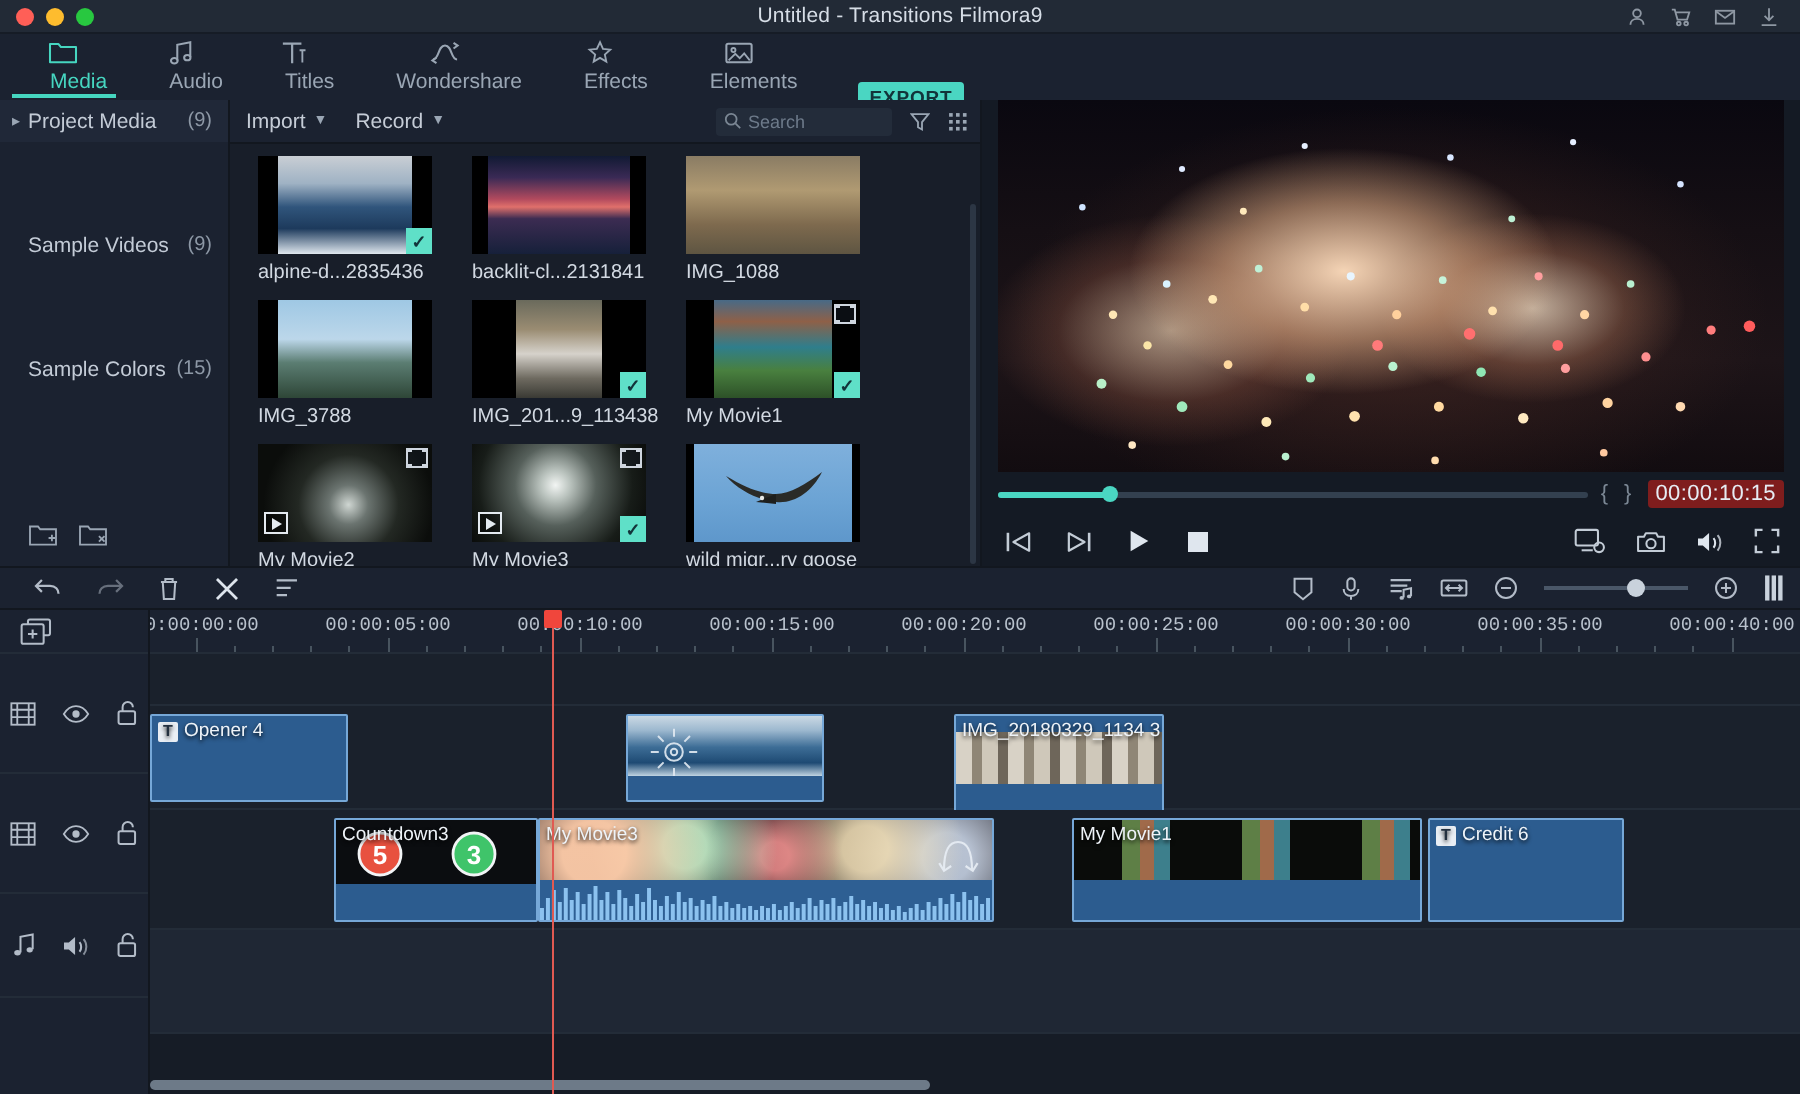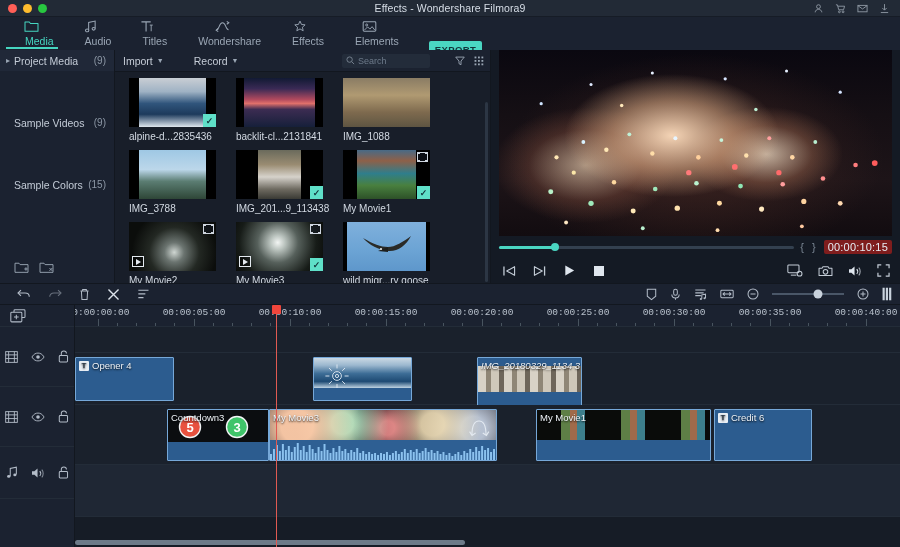--- a/index.html
+++ b/index.html
@@ -62,21 +62,21 @@
   }
   .tree-item .caret{ width:8px; font-size:8px; color:#9aa6b4; }
   .tree-item .nm{ flex:1; white-space:nowrap; overflow:hidden; }
   .tree-item .ct{ color:#8d98a6; font-size:10px; }
   .tree-item.sub{ padding-left:14px;margin-top:41px; }
   .lib-bottom{ margin-top:auto; height:32px; display:flex; align-items:center; gap:10px; padding-left:14px; }
 
   
   .medialib{ flex:1; background:#181e29; display:flex; flex-direction:column; position:relative; min-width:0; }
   .media-toolbar{
-    height:22px; display:flex; align-items:center; gap:16px; padding:0 6px 0 8px;
+    height:22px; display:flex; align-items:center; gap:0; padding:0 6px 0 8px;
     background:#1b2230; border-bottom:1px solid #12171f; flex:0 0 22px;
   }
   .mt-btn{ display:flex; align-items:center; gap:4px; font-size:10.5px; color:#c5ccd6; margin-right:14px; cursor:pointer; }
   .mt-btn .chev{ font-size:7px; color:#9aa6b4; }
   .search-box{
     margin-left:auto; width:88px; height:14px; background:#232c3a; border-radius:2px;
     display:flex; align-items:center; gap:3px; padding:0 4px; cursor:text;
   }
   .search-box .ph{ font-size:9px; color:#6d7a8a; }
   .mt-icons{ display:flex; gap:9px; margin-left:9px; align-items:center; }
@@ -197,21 +197,21 @@
 <body>
 
 <div class="app">
 
   <div class="titlebar">
     <div class="traffic">
       <span class="dot r"></span>
       <span class="dot y"></span>
       <span class="dot g"></span>
     </div>
-    <div class="title-text">Effects - Wondershare Filmora9</div>
+    <div class="title-text">Untitled - Transitions Filmora9</div>
     <div class="title-icons">
       <span class="ic">
         <svg width="11" height="11" viewBox="0 0 12 12">
             <circle cx="6" cy="4" r="2.1" fill="none" stroke="#b8c2cd" stroke-width="1"></circle>
             <path d="M2.4 10.2c0-2 1.6-3.2 3.6-3.2s3.6 1.2 3.6 3.2" fill="none" stroke="#b8c2cd" stroke-width="1"></path>
           </svg>
       </span>
       <span class="ic">
         <svg width="11" height="11" viewBox="0 0 12 12">
             <path d="M1 2h1.6l1.5 5.4h5.2l1.2-3.9H3.3" fill="none" stroke="#b8c2cd" stroke-width="1"></path>
@@ -817,21 +817,21 @@
           <div class="filmstrip" style="height:30px;background:linear-gradient(180deg,#cbd9e4 0%,#9cb8cf 24%,#3d6d96 52%,#1e4a73 78%,#bfd3e2 100%);"></div>
           <svg style="position:absolute;left:6px;top:4px;" width="34" height="28" viewBox="0 0 34 28">
             <g stroke="#dfe8f1" stroke-width="1" fill="none" opacity=".92">
               <circle cx="17" cy="14" r="4.4"></circle>
                 <circle cx="17" cy="14" r="1.6"></circle>
               <path d="M17 2.4v4M17 22v4M5.4 14h4M24.6 14h4M9 6l2.8 2.8M25 22l-2.8-2.8M25 6l-2.8 2.8M9 22l2.8-2.8"></path>
             </g>
           </svg>
         </div>
 
-        <div class="clip" style="left:402px;width:105px;height:60px;background:#2c5c8f;font-style:italic;">
+        <div class="clip" style="left:402px;width:105px;height:60px;background:#2c5c8f;">
           <div class="filmstrip" style="height:26px;top:8px;background:repeating-linear-gradient(90deg,#d8d2c6 0 8px,#8f8676 8px 13px,#cfc8ba 13px 21px,#6e665a 21px 26px);"></div>
           <div class="lbl">
             <span>IMG_20180329_1134 3</span>
           </div>
         </div>
       </div>
 
       <div class="trackrow v2" style="height:60px;">
 
         <div class="clip" style="left:92px;width:102px;height:52px;background:#2c5c8f;">

